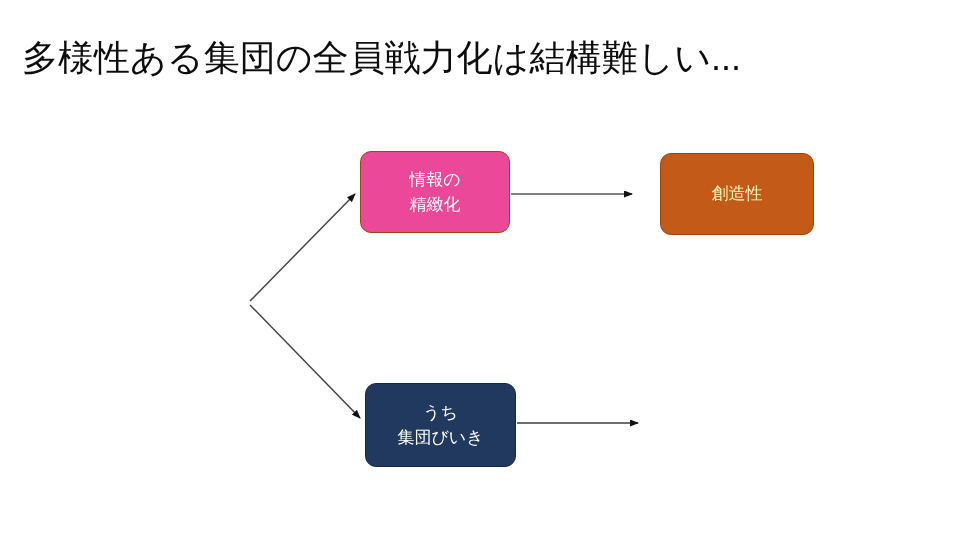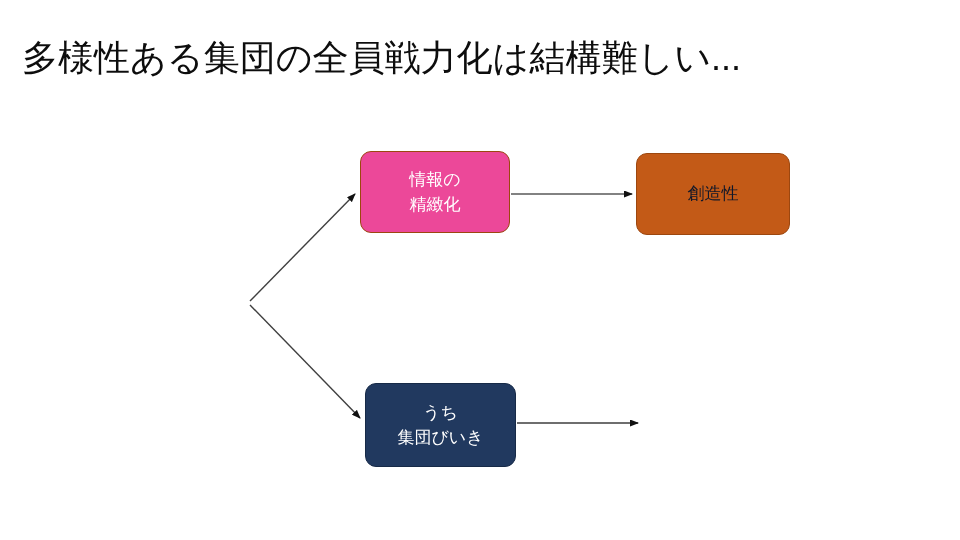--- a/index.html
+++ b/index.html
@@ -75,21 +75,21 @@
     <line x1="511" y1="194" x2="632" y2="194" stroke-width="2" marker-end="url(#arrowhead)" stroke="#828282"></line>
     <line x1="517" y1="423" x2="638" y2="423" stroke-width="2" marker-end="url(#arrowhead)" stroke="#6E6E6E"></line>
   </svg>
 
 
   <div class="node node-elaboration" style="background: #ec4899; border-color: rgb(156, 71, 15); color: rgb(255, 255, 255);">
     <span class="label">情報の
 精緻化</span>
   </div>
 
-  <div class="node node-creativity" style="background: rgb(195, 90, 23); border-color: rgb(156, 71, 15); color: #0f172a;">
+  <div class="node node-creativity" style="background: rgb(195, 90, 23); border-color: rgb(156, 71, 15); color: #fef9c3; margin-left: 24px;">
     <span class="label">創造性</span>
   </div>
 
   <div class="node node-ingroup" style="background: rgb(33, 57, 95); border-color: rgb(23, 42, 71); color: rgb(255, 255, 255);">
     <span class="label">うち
 集団びいき</span>
   </div>
 
 
 </div>

